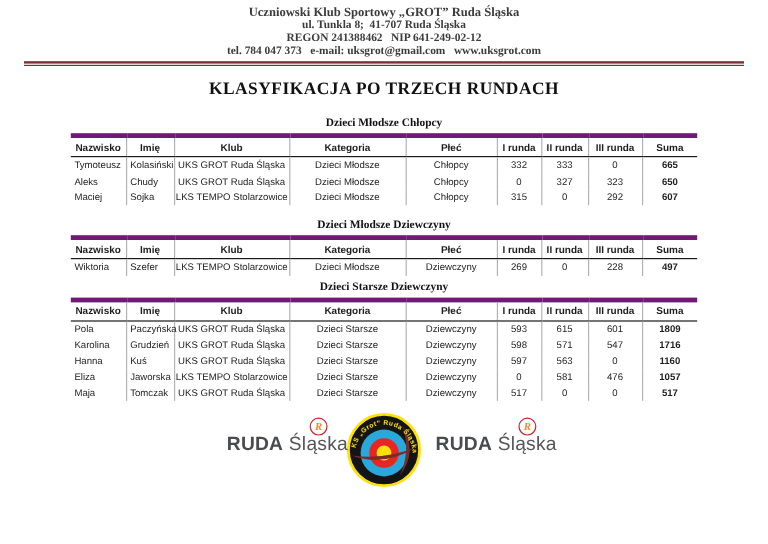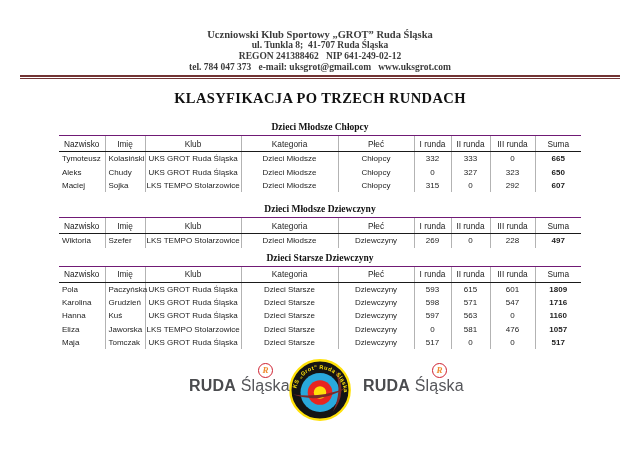--- a/index.html
+++ b/index.html
@@ -3,34 +3,34 @@
 <meta charset="utf-8">
 <style>
   html,body{margin:0;padding:0;background:#fff;}
   .page{
     position:relative;width:640px;height:453px;background:#fff;overflow:hidden;
     font-family:"Liberation Serif", serif;color:#222;
   }
   
   .letterhead{padding-top:5px;text-align:center;font-weight:bold;color:#3b3b3b;}
   .letterhead .lh-line{font-size:9.5px;line-height:11px;}
-  .letterhead .lh-line.first{font-size:10.5px;margin-top:24px;}
+  .letterhead .lh-line.first{font-size:10.5px;}
   
   .rule{margin:2px 20px 0 20px;height:1px;border-top:2px solid #723434;border-bottom:1px solid #723434;}
   
   .doc-title{margin-top:11px;text-align:center;font-size:14.5px;font-weight:bold;color:#111;letter-spacing:.4px;}
   
   .sections{width:640px;}
   .section{margin-top:12px;}
   .section:first-child{margin-top:15px;}
   .section:nth-child(3){margin-top:5px;}
   .section-title{text-align:center;font-size:9.5px;font-weight:bold;color:#111;margin-bottom:3px;}
   table{width:522px;margin:0 auto;border-collapse:collapse;table-layout:fixed;
         font-family:"Liberation Sans", sans-serif;font-size:8px;color:#1d1d1d;}
-  th{font-size:8.3px;font-weight:normal;border-top:1px solid #701a75;border-bottom:1px solid #1a1a1a;
+  th{font-size:8.3px;font-weight:bold;border-top:4px solid #701a75;border-bottom:1px solid #1a1a1a;
      padding:2.5px 1px;text-align:center;white-space:nowrap;overflow:visible;}
   td{padding:2.2px 1px;text-align:center;white-space:nowrap;overflow:visible;}
   th + th, td + td{border-left:1px solid #b3b3b3;}
   td.al{text-align:left;padding-left:3px;}
   td.sum{font-weight:bold;}
   
   .footer{margin-top:10px;display:flex;justify-content:center;align-items:flex-start;gap:10px;}
   .ruda-logo{position:relative;width:92px;height:34px;margin-top:4px;}
   .ruda-text{position:absolute;left:2px;top:14px;font-family:"Liberation Sans", sans-serif;
              font-size:16px;color:#55565a;letter-spacing:.2px;}

